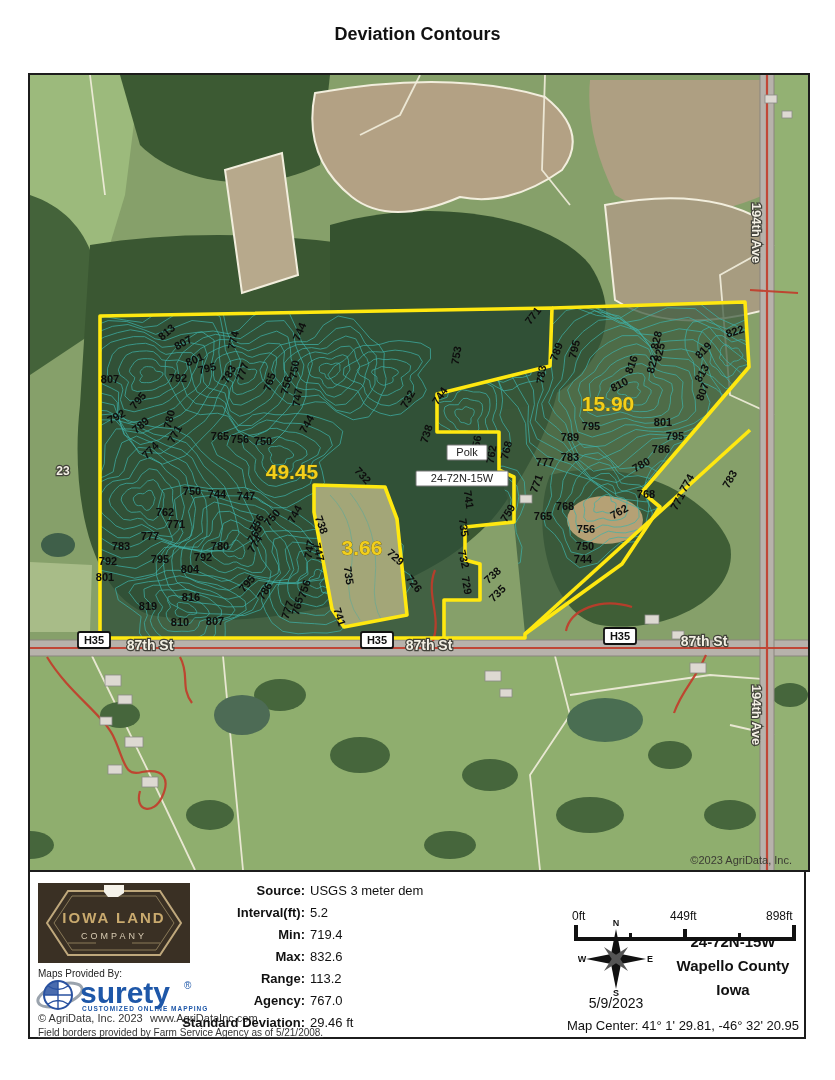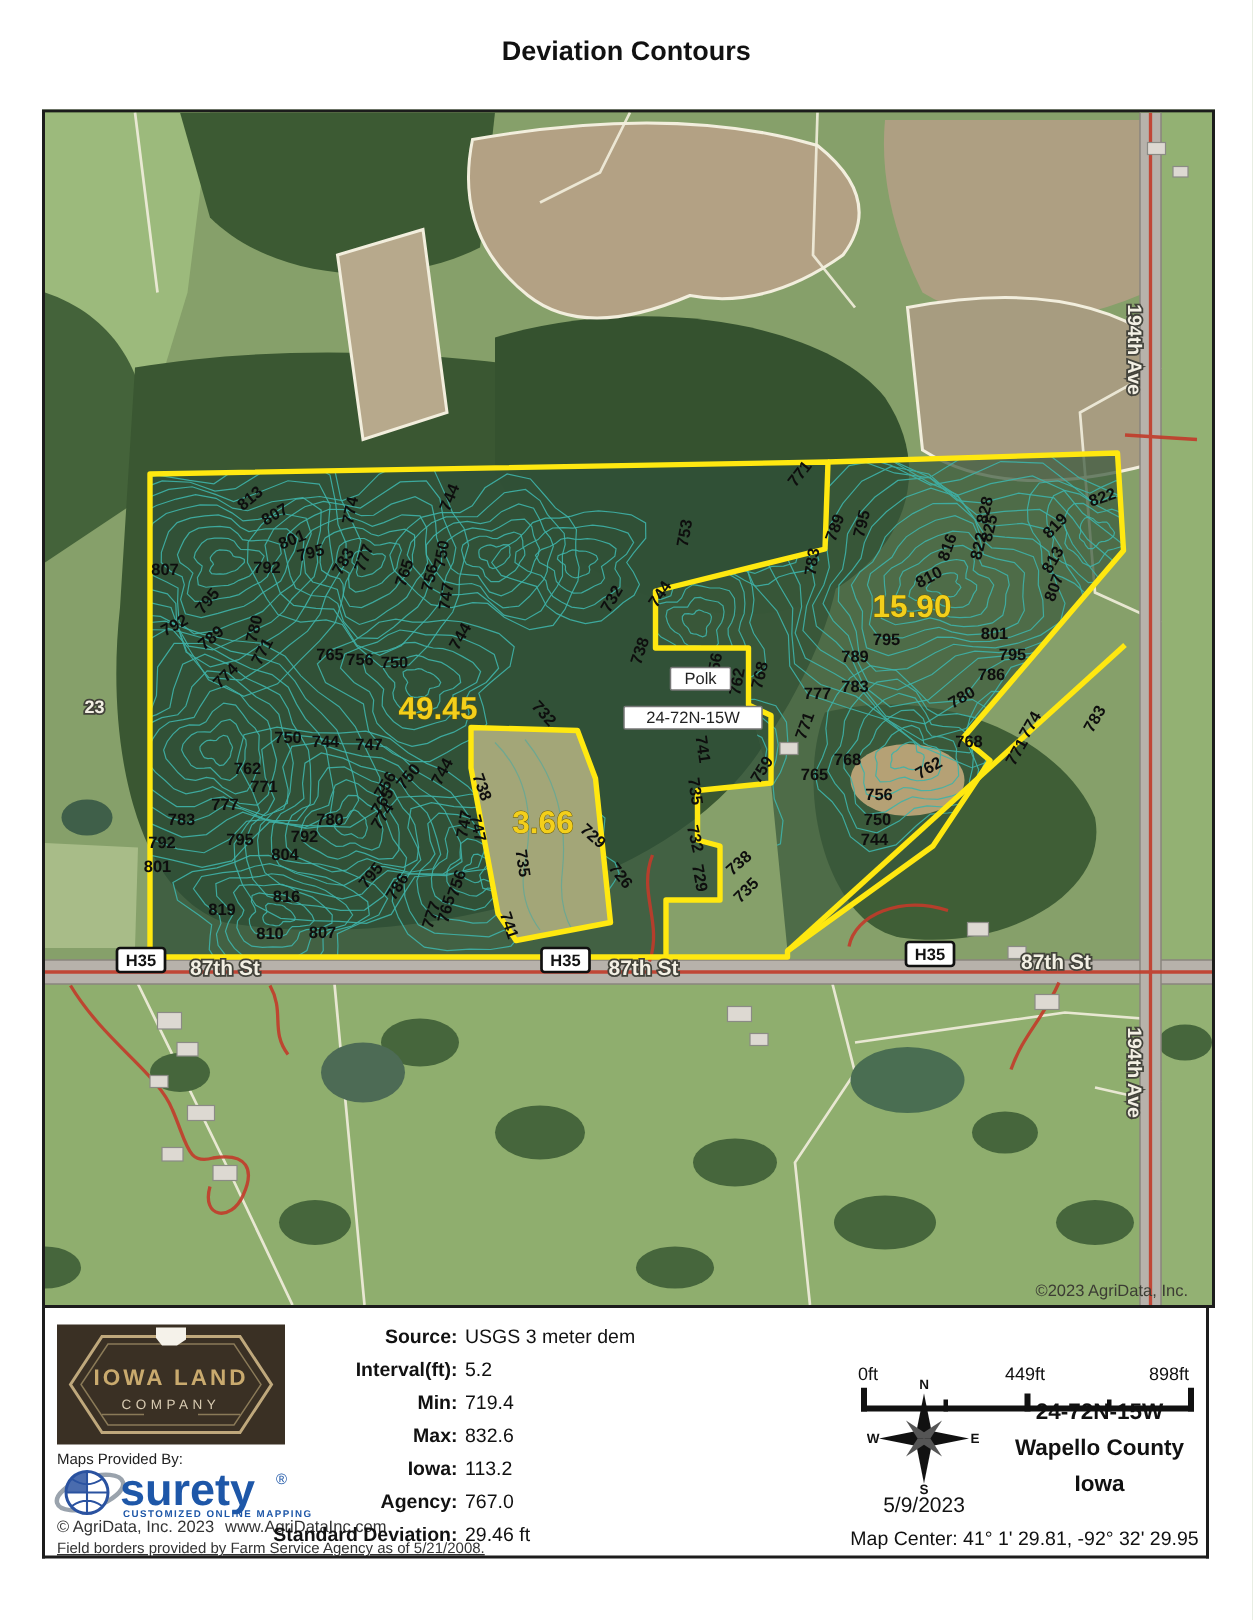--- a/index.html
+++ b/index.html
@@ -484,21 +484,21 @@
         </div>
       <div class="stat-row" style="top:56px">
           <span class="stat-label">Min:</span>
           <span class="stat-value">719.4</span>
         </div>
       <div class="stat-row" style="top:78px">
           <span class="stat-label">Max:</span>
           <span class="stat-value">832.6</span>
         </div>
       <div class="stat-row" style="top:100px">
-          <span class="stat-label">Iowa:</span>
+          <span class="stat-label">Range:</span>
           <span class="stat-value">113.2</span>
         </div>
       <div class="stat-row" style="top:122px">
           <span class="stat-label">Agency:</span>
           <span class="stat-value">767.0</span>
         </div>
       <div class="stat-row" style="top:144px">
           <span class="stat-label">Standard Deviation:</span>
           <span class="stat-value">29.46 ft</span>
         </div>
@@ -536,15 +536,15 @@
         <text x="72" y="45" text-anchor="middle" font-size="9" font-weight="bold" fill="#111" id="cmp-e">E</text>
         <text x="38" y="79" text-anchor="middle" font-size="9" font-weight="bold" fill="#111" id="cmp-s">S</text>
         <text x="4" y="45" text-anchor="middle" font-size="9" font-weight="bold" fill="#111" id="cmp-w">W</text>
       </svg>
     </div>
     <div class="abs" id="compass-date">5/9/2023</div>
 
     <div class="loc-line" style="top:62px">24-72N-15W</div>
     <div class="loc-line" style="top:86px">Wapello County</div>
     <div class="loc-line" style="top:110px">Iowa</div>
-    <div class="abs" id="map-center">Map Center: 41° 1' 29.81,  -92° 32' 29.95</div>
+    <div class="abs" id="map-center">Map Center: 41° 1' 29.81,  -46° 32' 20.95</div>
   </div>
 </div>
 
 </body></html>

